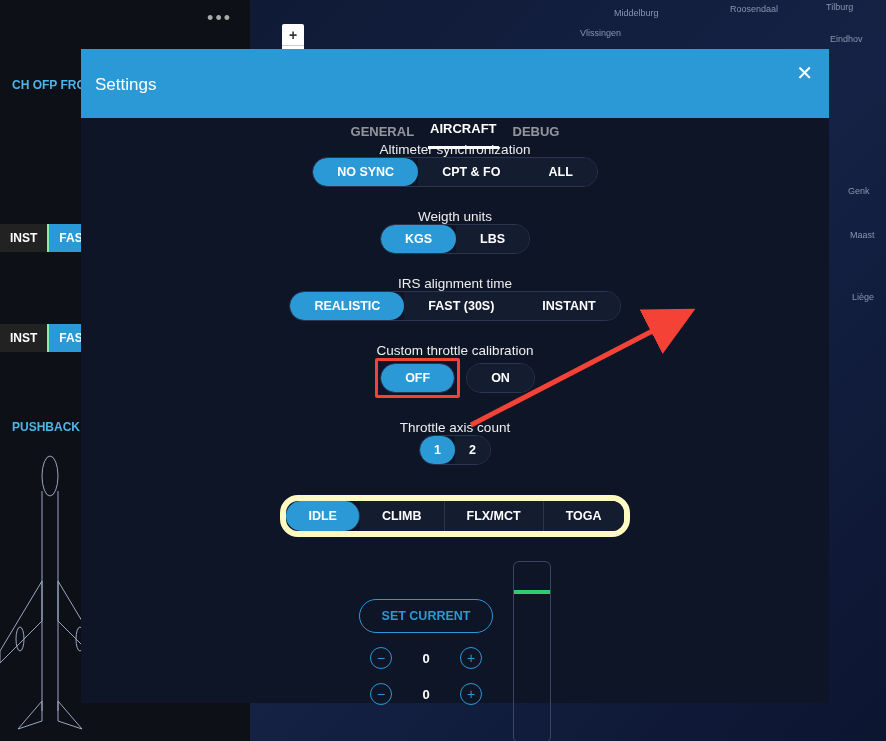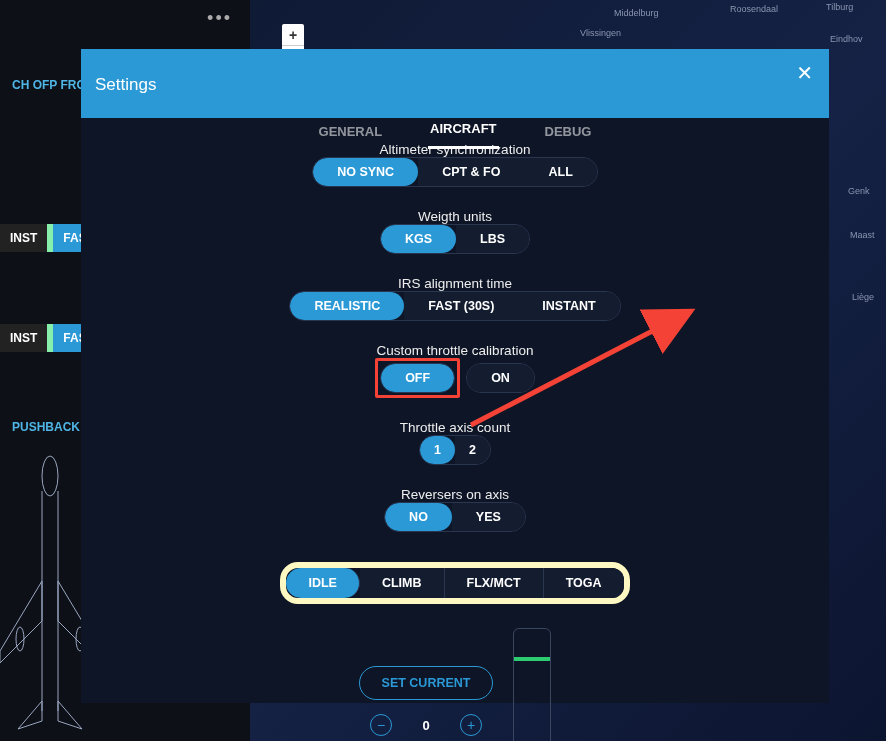--- a/index.html
+++ b/index.html
@@ -26,21 +26,21 @@
     background: #fff; width: 22px;
     display: flex; flex-direction: column;
     border-radius: 2px;
   }
   .zoom-btn { height: 22px; display: flex; align-items: center; justify-content: center; color: #333; font-size: 14px; font-weight: bold; border-bottom: 1px solid #ccc; }
   .zoom-btn:last-child { border-bottom: none; font-size: 10px; }
   .side-label { color: #4fb4e6; font-size: 12px; font-weight: 600; padding: 8px 12px; }
   .side-btn-row { display: flex; gap: 0; margin: 4px 0; }
   .side-btn {
     background: #222; color: #fff; font-size: 12px; font-weight: 600;
-    padding: 7px 10px; border-right: 6px solid #86efac;
+    padding: 7px 10px; border-right: 2px solid #86efac;
   }
   .side-btn.active { background: #2a99d6; }
   .aircraft-svg { position: absolute; bottom: 10px; left: 0; width: 100px; }
   .bottom-outline-btn {
     position: absolute; bottom: 40px; left: 140px; width: 82px; height: 28px;
     border: 1px solid #2a99d6; border-radius: 14px; color: #2a99d6;
     display: flex; align-items: center; justify-content: center; font-size: 11px;
   }
 
   
@@ -49,21 +49,21 @@
     background: #0e1526;
     display: flex; flex-direction: column;
     font-size: 13px;
   }
   .modal-header {
     background: #2a99d6; height: 69px; position: relative;
     display: flex; flex-direction: column;
   }
   .modal-title { font-size: 17px; padding: 26px 14px; }
   .close-x { position: absolute; top: 12px; right: 16px; font-size: 20px; cursor: pointer; }
-  .tabs { display: flex; gap: 44px; justify-content: center; align-items: flex-end; flex: 1; padding-bottom: 0; }
+  .tabs { display: flex; gap: 12px; justify-content: center; align-items: flex-end; flex: 1; padding-bottom: 0; }
   .tab { color: rgba(255,255,255,0.55); font-size: 13px; font-weight: 600; padding: 0 2px 10px; }
   .tab.active { color: #fff; border-bottom: 3px solid #fff; }
   .modal-body { padding: 24px 16px 16px; display: flex; flex-direction: column; gap: 22px; }
   .row { display: flex; align-items: center; justify-content: space-between; flex-direction: column; }
   .row-label { font-size: 13.5px; color: #eee; }
   .toggle-group { display: flex; background: transparent; border-radius: 18px; border: 1px solid #2a3550; overflow: hidden; }
   .toggle-opt {
     padding: 7px 24px; font-size: 12.5px; font-weight: 600; color: #fff;
     background: #141c30; cursor: pointer;
   }
@@ -199,27 +199,20 @@
     </div>
 
     <div class="row">
       <span class="row-label">Throttle axis count</span>
       <div class="toggle-group">
         <div class="toggle-opt selected" style="padding:7px 14px">1</div>
         <div class="toggle-opt" style="padding:7px 14px">2</div>
       </div>
     </div>
 
-    <div class="row">
-      <span class="row-label">Reversers on axis</span>
-      <div class="toggle-group">
-        <div class="toggle-opt selected">NO</div>
-        <div class="toggle-opt">YES</div>
-      </div>
-    </div>
 
     <div class="throttle-section">
       <div class="detent-tabs">
         <div class="detent-tab selected">IDLE</div>
         <div class="detent-tab">CLIMB</div>
         <div class="detent-tab">FLX/MCT</div>
         <div class="detent-tab">TOGA</div>
       </div>
 
       <div class="cal-row">

